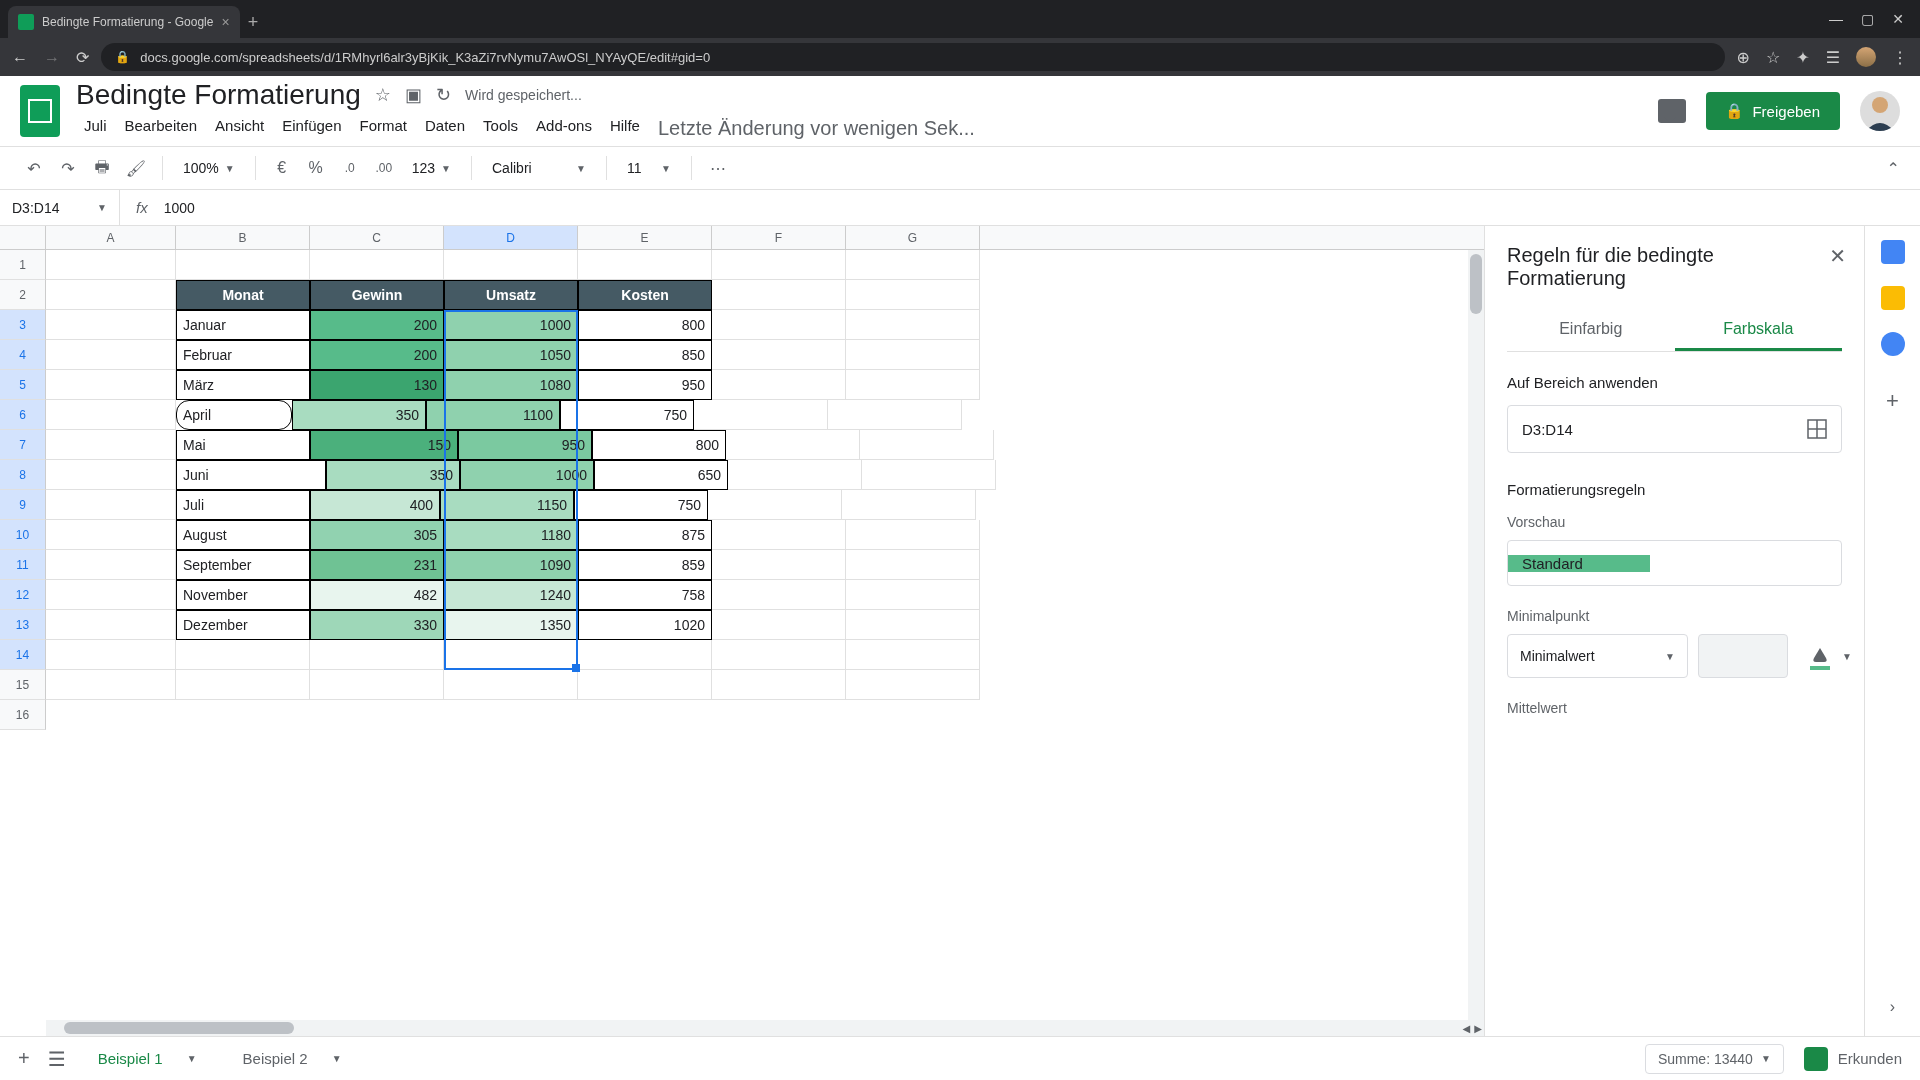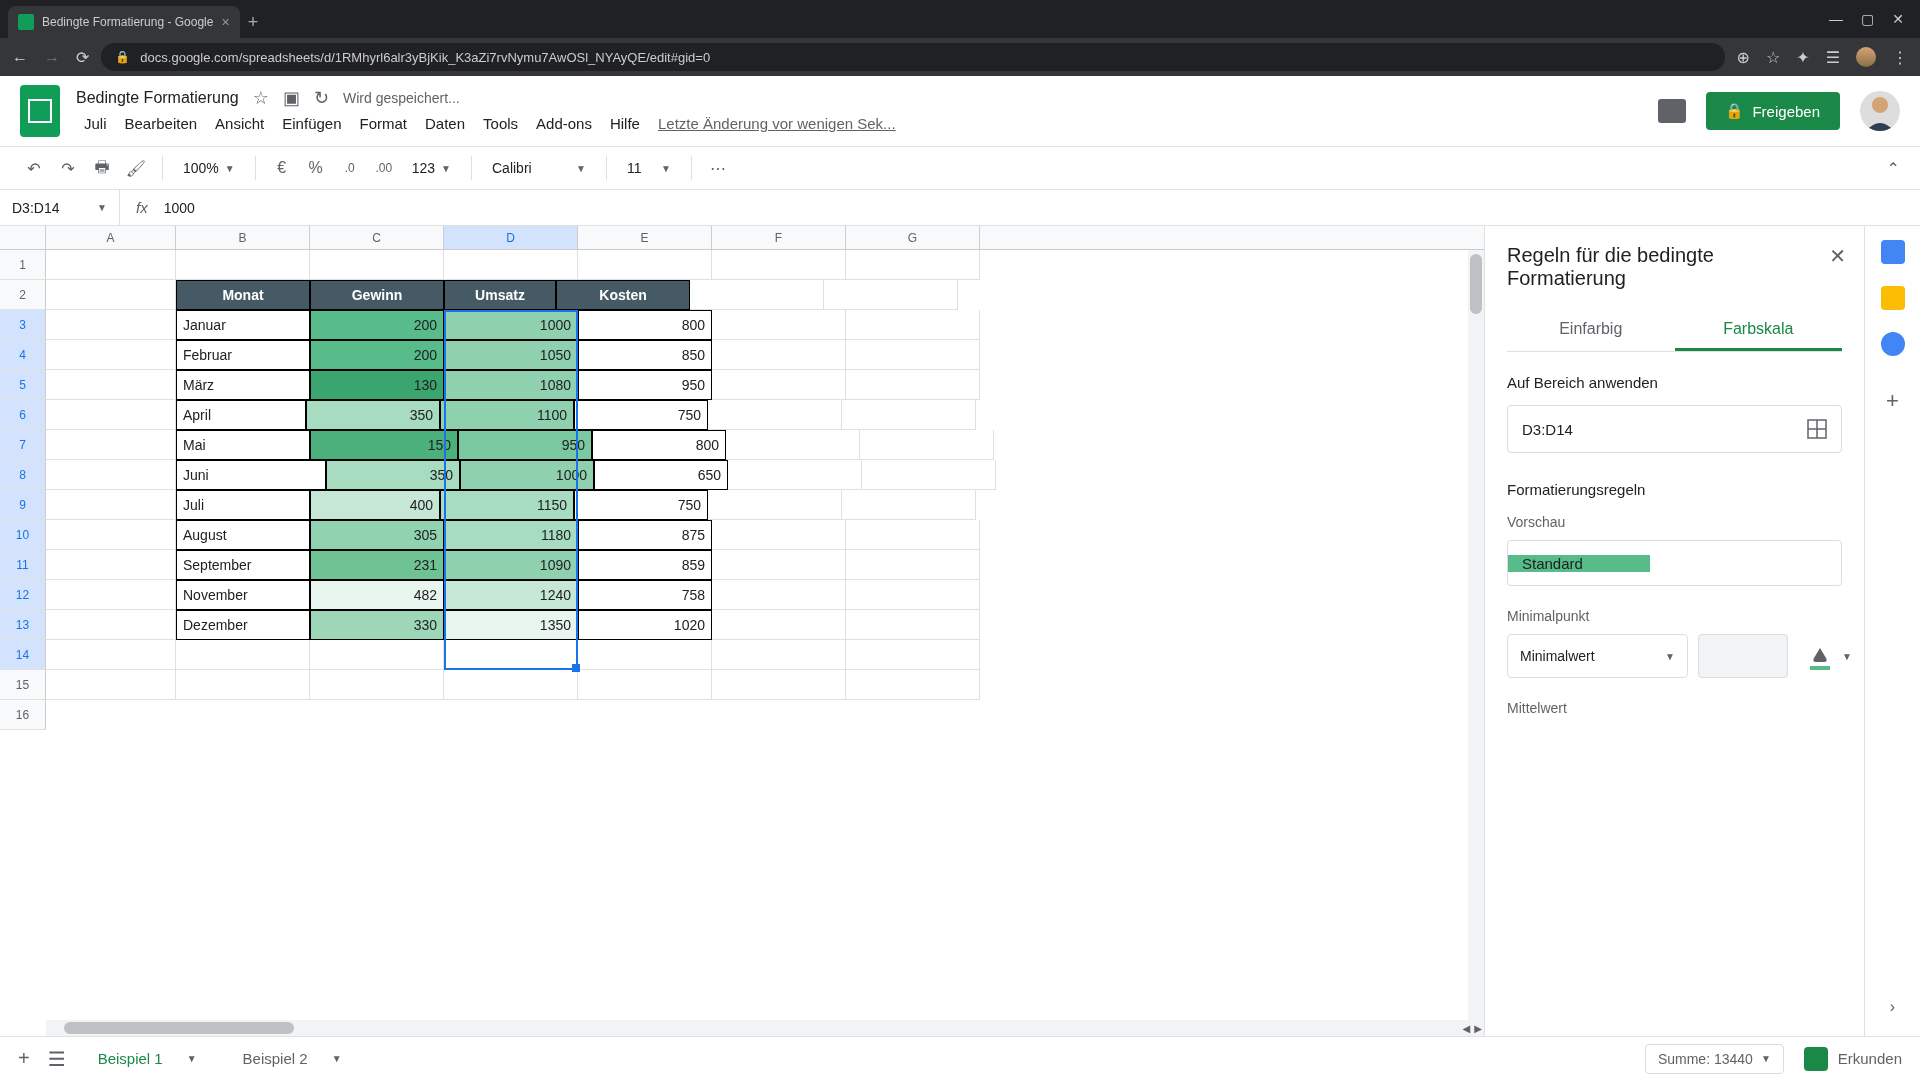--- a/index.html
+++ b/index.html
@@ -14,26 +14,26 @@
 .nav-icons{display:flex;gap:16px;font-size:16px}
 .url-field{flex:1;background:#202124;height:28px;border-radius:14px;display:flex;align-items:center;padding:0 14px;gap:10px;color:#ccc;font-size:13px}
 .lock{font-size:12px}
 .url-right{display:flex;gap:16px;font-size:16px;align-items:center}
 .avatar-small{width:20px;height:20px;border-radius:50%;background:linear-gradient(#d4a574,#8b6f47)}
 .app-header{height:70px;display:flex;align-items:center;padding:0 20px;gap:16px}
 .sheets-logo{width:40px;height:52px;background:#0f9d58;border-radius:4px;position:relative}
 .sheets-logo::after{content:"";position:absolute;top:14px;left:8px;right:8px;bottom:14px;border:2px solid #fff}
 .doc-info{display:flex;flex-direction:column;flex:1}
 .doc-title-row{display:flex;align-items:center;gap:14px}
-.doc-title{font-size:16px;color:#202124}
+.doc-title{font-size:28px;color:#202124}
 .star-icon,.folder-icon,.cloud-icon{color:#5f6368;font-size:18px}
 .saving{color:#5f6368;font-size:14px}
 .menubar{display:flex;gap:2px;margin-top:2px}
 .menu-item{padding:4px 8px;font-size:15px;color:#202124;cursor:pointer}
-.last-edit{color:#5f6368;text-decoration:underline;font-size:15px}
+.last-edit{color:#5f6368;font-size:20px}
 .header-right{display:flex;align-items:center;gap:20px}
 .comments-icon{width:28px;height:24px;background:#5f6368;border-radius:3px;position:relative}
 .comments-icon::after{content:"";position:absolute;bottom:-6px;left:6px;border:6px solid transparent;border-top-color:#5f6368}
 .share-btn{background:#1a8947;color:#fff;border:none;border-radius:4px;padding:10px 20px;font-size:15px;font-weight:500;display:flex;align-items:center;gap:8px}
 .avatar-large{width:40px;height:40px;border-radius:50%;background:#ddd;overflow:hidden}
 .toolbar{height:44px;border-top:1px solid #e0e0e0;border-bottom:1px solid #e0e0e0;display:flex;align-items:center;padding:0 20px;gap:6px}
 .tb-btn{width:28px;height:28px;display:flex;align-items:center;justify-content:center;color:#5f6368;font-size:16px;cursor:pointer}
 .tb-sep{width:1px;height:24px;background:#e0e0e0;margin:0 6px}
 .zoom-sel,.font-sel,.size-sel{display:flex;align-items:center;gap:6px;color:#202124;font-size:14px;padding:0 8px}
 .dropdown-arrow{font-size:10px;color:#5f6368}
@@ -255,21 +255,21 @@
             <div class="cell" style="width: 134px;"></div>
             <div class="cell" style="width: 134px;"></div>
             <div class="cell" style="width: 134px;"></div>
             <div class="cell" style="width: 134px;"></div>
             <div class="cell" style="width: 134px;"></div>
           </div>
           <div class="row">
             <div class="cell" style="width: 130px;"></div>
             <div class="cell hdr-cell" style="width: 134px;">Monat</div>
             <div class="cell hdr-cell" style="width: 134px;">Gewinn</div>
-            <div class="cell hdr-cell" style="width: 112px;">Umsatz</div>
+            <div class="cell hdr-cell" style="width: 134px;">Umsatz</div>
             <div class="cell hdr-cell" style="width: 134px;">Kosten</div>
             <div class="cell" style="width: 134px;"></div>
             <div class="cell" style="width: 134px;"></div>
           </div>
           <div class="row">
             <div class="cell" style="width: 130px;"></div>
             <div class="cell data-cell" style="width: 134px;">Januar</div>
             <div class="cell data-cell num" style="width: 134px; background: rgb(87, 187, 138);">200</div>
             <div class="cell data-cell num" style="width: 134px; background: rgb(143, 209, 174);">1000</div>
             <div class="cell data-cell num" style="width: 134px;">800</div>
@@ -289,21 +289,21 @@
             <div class="cell" style="width: 130px;"></div>
             <div class="cell data-cell" style="width: 134px;">März</div>
             <div class="cell data-cell num" style="width: 134px; background: rgb(59, 165, 111);">130</div>
             <div class="cell data-cell num" style="width: 134px; background: rgb(143, 209, 174);">1080</div>
             <div class="cell data-cell num" style="width: 134px;">950</div>
             <div class="cell" style="width: 134px;"></div>
             <div class="cell" style="width: 134px;"></div>
           </div>
           <div class="row">
             <div class="cell" style="width: 130px;"></div>
-            <div class="cell data-cell" style="width: 130px;">April</div>
+            <div class="cell data-cell" style="width: 116px; border-radius: 13px;">April</div>
             <div class="cell data-cell num" style="width: 134px; background: rgb(168, 220, 192);">350</div>
             <div class="cell data-cell num" style="width: 134px; background: rgb(143, 209, 174);">1100</div>
             <div class="cell data-cell num" style="width: 134px;">750</div>
             <div class="cell" style="width: 134px;"></div>
             <div class="cell" style="width: 134px;"></div>
           </div>
           <div class="row">
             <div class="cell" style="width: 130px;"></div>
             <div class="cell data-cell" style="width: 134px;">Mai</div>
             <div class="cell data-cell num" style="width: 148px; background: rgb(75, 176, 124);">150</div>

